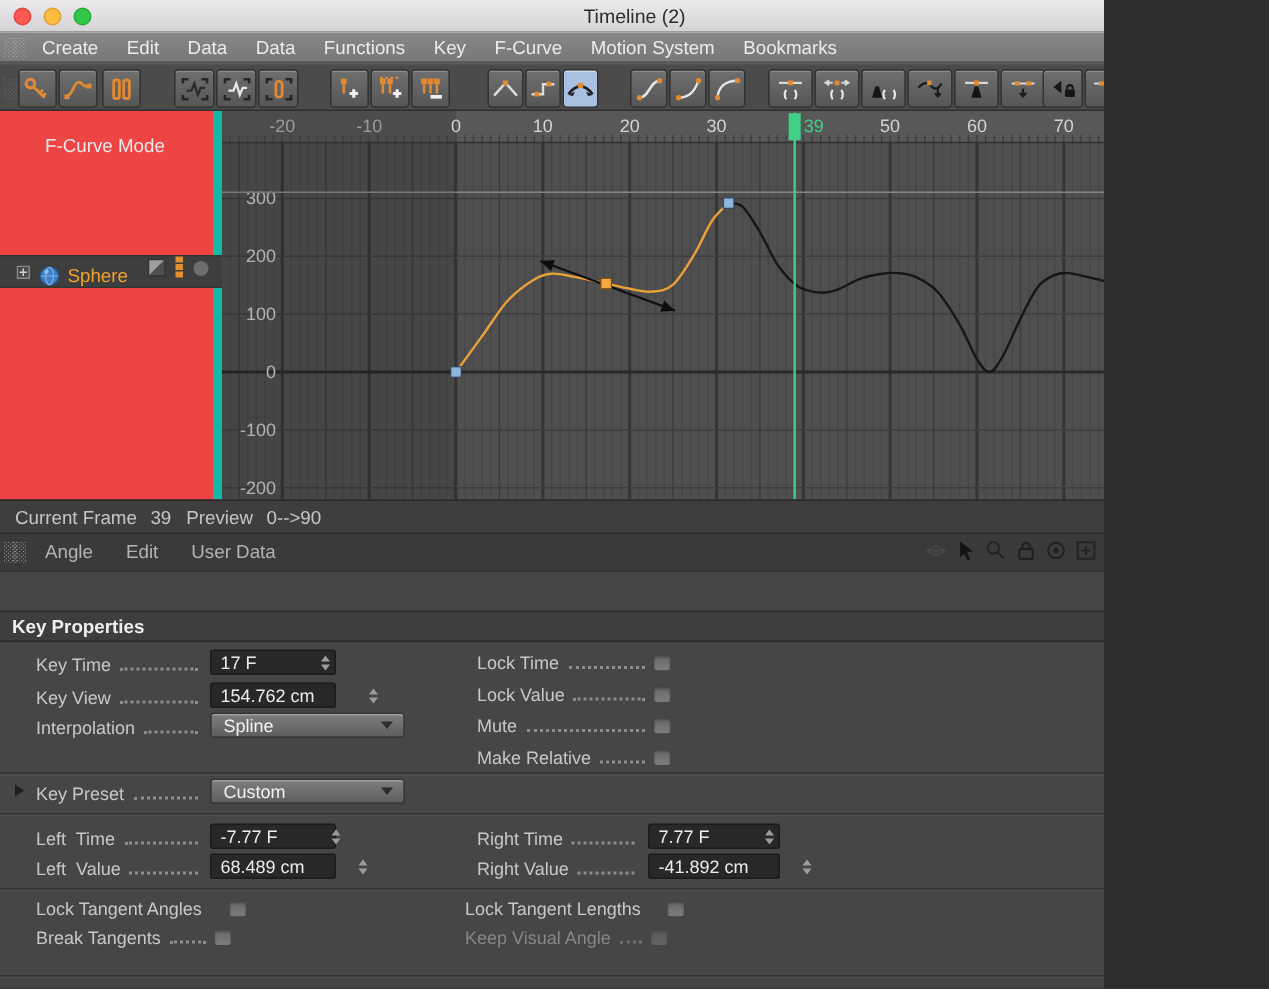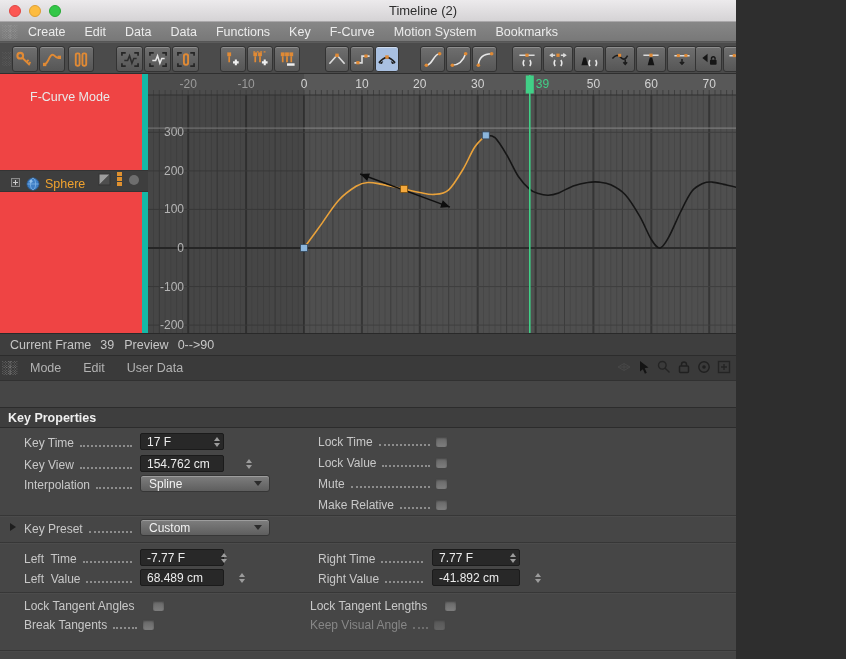--- a/index.html
+++ b/index.html
@@ -508,21 +508,21 @@
   <div id="statusbar">
     <span>Current Frame</span>
     <span class="v">39</span>
     <span>Preview</span>
     <span class="v">0--&gt;90</span>
   </div>
 
   <div id="am-menubar">
     <span class="grip"></span>
     <div id="am-menu-items">
-      <span>Mode</span>
+      <span>Angle</span>
       <span>Edit</span>
       <span>User Data</span>
     </div>
   </div>
   <div id="am-right">
       <span class="mi">
         <svg width="16" height="16" viewBox="0 0 16 16">
           <path d="M2 8 L8 4.5 L14 8 L8 11.5 Z M8 4.5 V11.5 M2 8 H14" stroke="#474747" stroke-width="1" fill="none"></path>
         </svg>
       </span>

